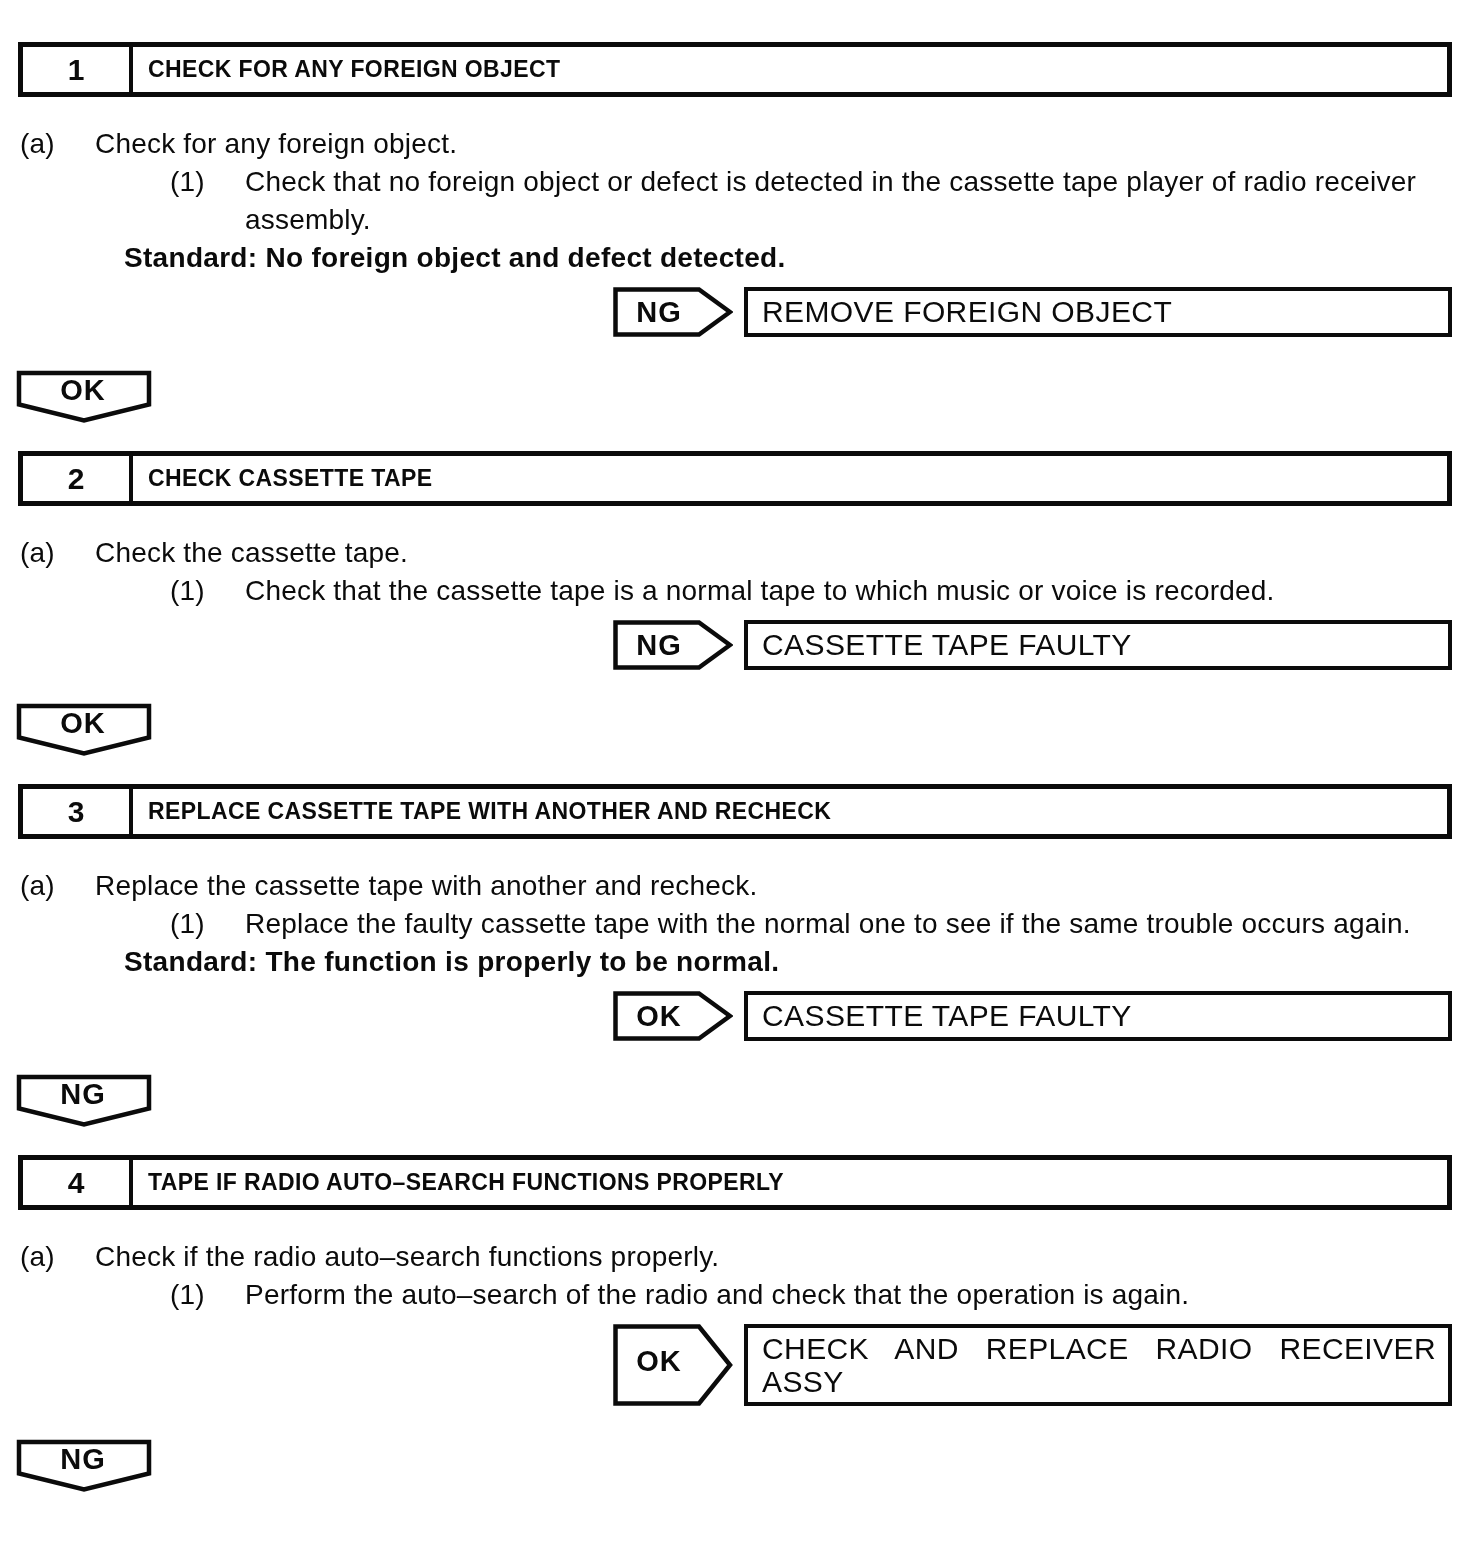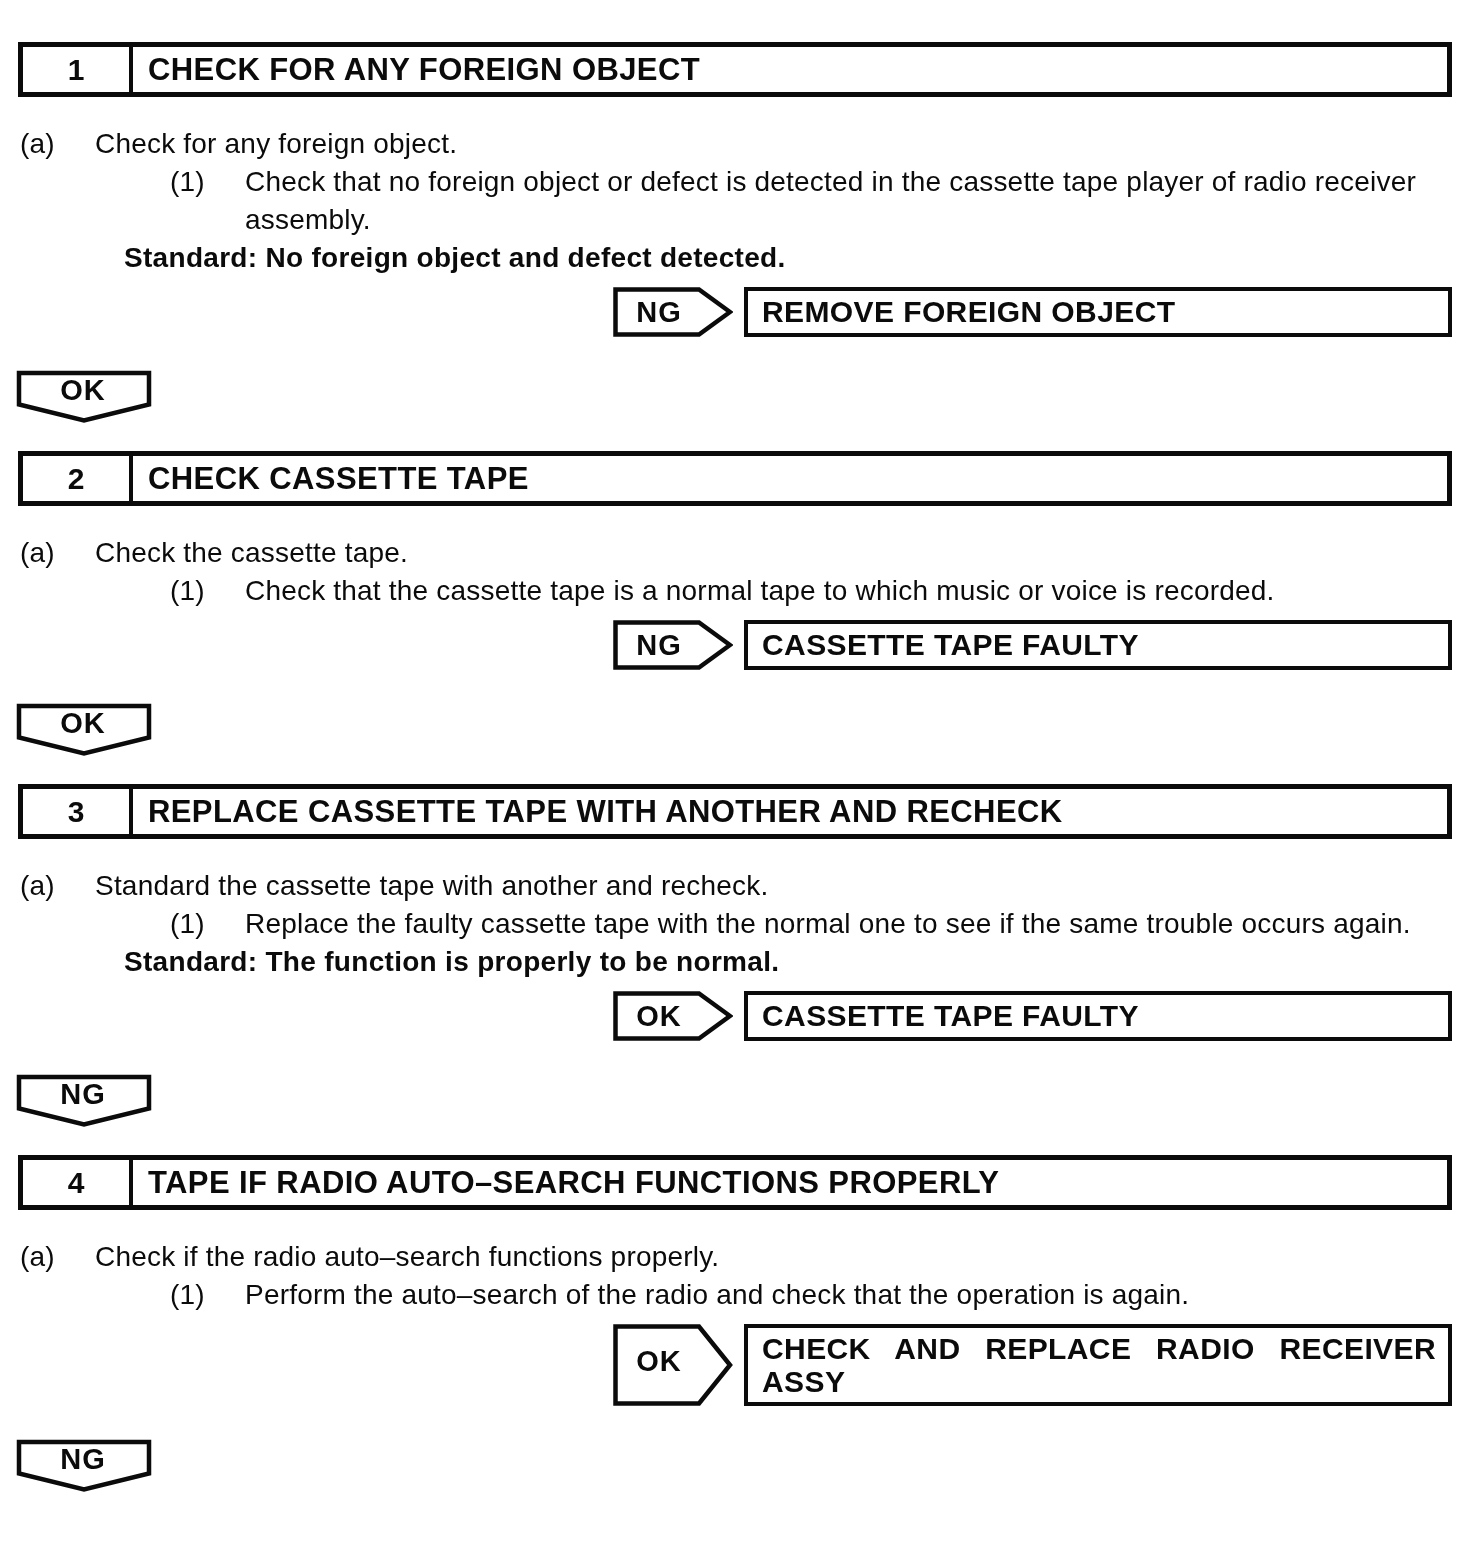--- a/index.html
+++ b/index.html
@@ -31,21 +31,21 @@
     align-items: center;
     justify-content: center;
     font-weight: 700;
     font-size: 30px;
   }
   .step-title {
     display: flex;
     align-items: center;
     padding-left: 15px;
     font-weight: 700;
-    font-size: 31px;
+    font-size: 23px;
     letter-spacing: 0.4px;
     white-space: nowrap;
   }
   
   .body {
     margin: 28px 16px 0 20px;
     font-size: 28px;
     line-height: 38px;
     letter-spacing: 0.2px;
   }
@@ -62,21 +62,21 @@
     height: 50px;
   }
   .result-row.tall { height: 82px; }
   .cond-arrow { flex: 0 0 120px; margin-right: 11px; height: 100%; display: block; }
   .result-box {
     flex: 1;
     border: 4px solid #0b0b0b;
     display: flex;
     align-items: center;
     padding: 0 12px 0 14px;
-    font-weight: 700;
+    font-weight: 400;
     font-size: 30px;
     letter-spacing: 0.4px;
     background: #ffffff;
     justify-content: center;
   }
   .action-text { flex: 1; }
   .result-row.tall .result-box { line-height: 33px; }
   .result-row.tall .action-text { text-align: justify; }
   
   .flow-badge { display: block; margin: 33px 0 0 16px; }
@@ -156,21 +156,21 @@
   </section>
 
   <section>
     <div class="step-header">
       <div class="step-num">3</div>
       <div class="step-title">REPLACE CASSETTE TAPE WITH ANOTHER AND RECHECK</div>
     </div>
     <div class="body">
       <div class="row">
         <span class="marker">(a)</span>
-        <span class="rowtext">Standard the cassette tape with another and recheck.</span>
+        <span class="rowtext">Replace the cassette tape with another and recheck.</span>
       </div>
       <div class="row sub">
         <span class="marker">(1)</span>
         <span class="rowtext">Replace the faulty cassette tape with the normal one to see if the same trouble occurs again.</span>
       </div>
       <div class="standard">Standard: The function is properly to be normal.</div>
     </div>
     <div class="result-row">
       <svg class="cond-arrow" viewBox="0 0 120 50" preserveAspectRatio="none">
         <polygon class="shape" points="2.5,2.5 86,2.5 117,25 86,47.5 2.5,47.5"></polygon>

